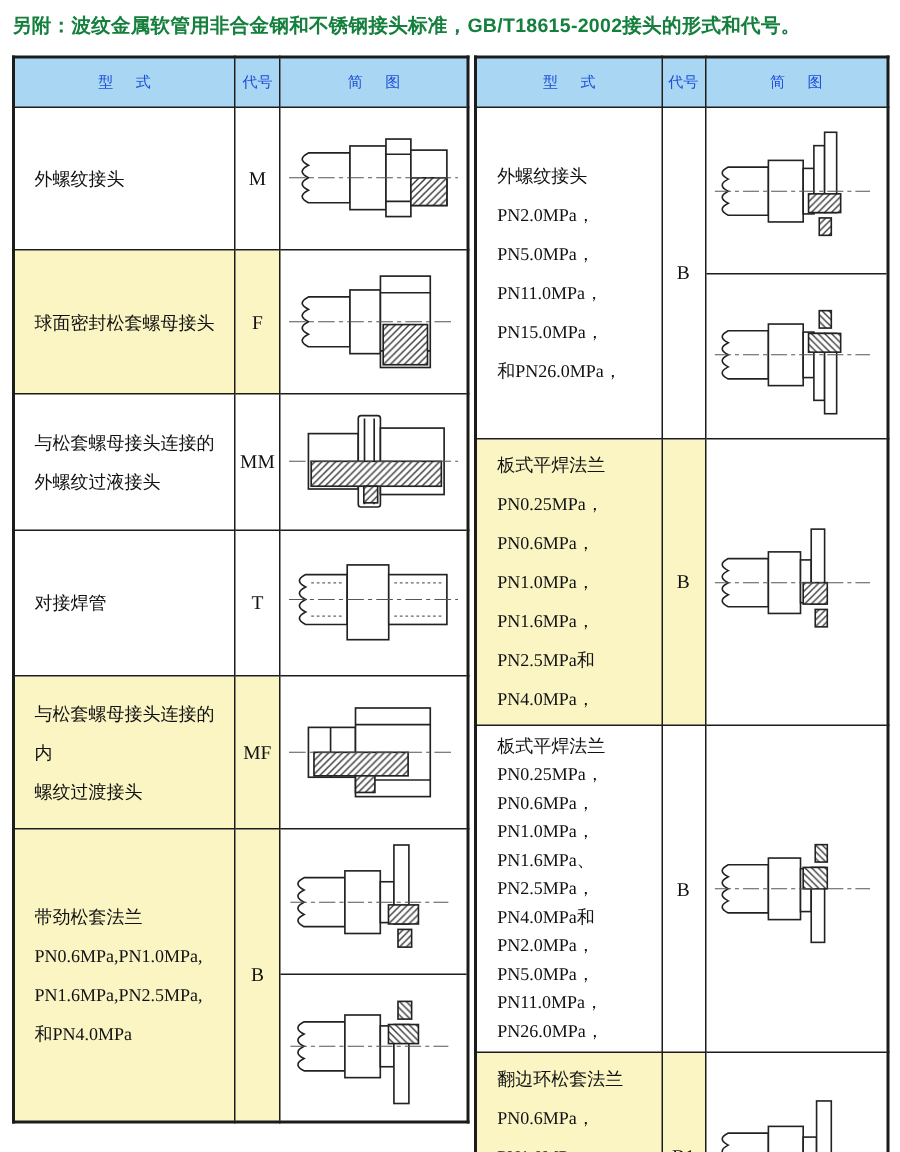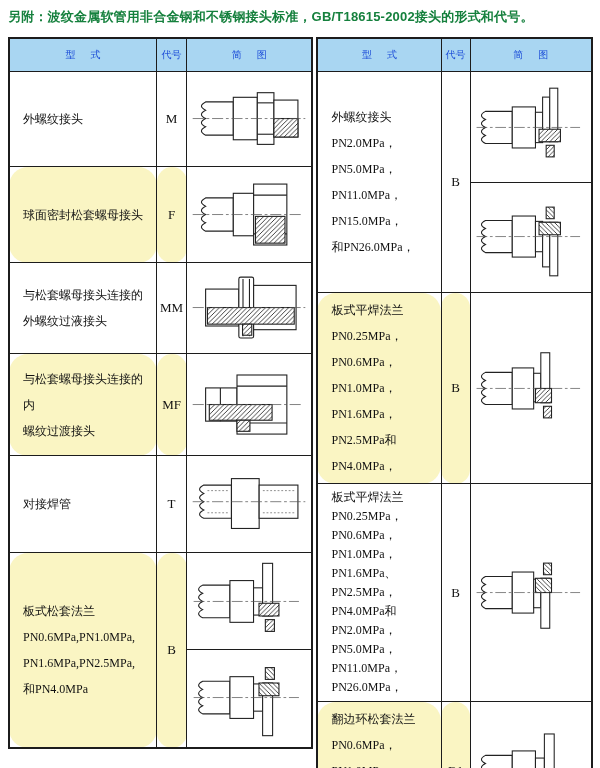--- a/index.html
+++ b/index.html
@@ -31,21 +31,21 @@
     font-size:12px;color:#111;
     padding:4px 4px 4px 13px;
     line-height:26px;white-space:pre-line;
     vertical-align:middle;text-align:left;
   }
   td.type.tight{line-height:19px;}
   td.code{
     font-family:"Liberation Serif","DejaVu Serif",serif;
     font-size:13px;color:#111;text-align:center;vertical-align:middle;
   }
-  td.hl,div.hl{background:var(--highlight-bg);border-radius:19px;}
+  td.hl,div.hl{background:var(--highlight-bg);}
   td.diag-cell{vertical-align:middle;text-align:center;padding:0;}
   svg.diag{display:block;margin:0 auto;}
   .split{display:flex;flex-direction:column;}
   .split .sub{flex:1;display:flex;align-items:center;justify-content:center;}
   .split .sub + .sub{border-top:1px solid var(--border);}
   .defs-holder{position:absolute;width:0;height:0;overflow:hidden;}
 </style>
 </head>
 <body>
 
@@ -191,41 +191,41 @@
       <tr style="height:86px">
         <td class="type">与松套螺母接头连接的
 外螺纹过液接头</td>
         <td class="code">MM</td>
         <td class="diag-cell">
           <svg class="diag" width="120" height="90" viewBox="0 0 130 95">
                 <use href="#dMM"></use>
               </svg>
         </td>
       </tr>
+      <tr style="height:97px">
+        <td class="type">对接焊管</td>
+        <td class="code">T</td>
+        <td class="diag-cell">
+          <svg class="diag" width="120" height="88" viewBox="0 0 130 95">
+                <use href="#dT"></use>
+              </svg>
+        </td>
+      </tr>
       <tr style="height:102px">
         <td class="type hl">与松套螺母接头连接的内
 螺纹过渡接头</td>
         <td class="code hl">MF</td>
         <td class="diag-cell">
           <svg class="diag" width="120" height="92" viewBox="0 0 130 95">
                 <use href="#dMF"></use>
               </svg>
         </td>
       </tr>
-      <tr style="height:97px">
-        <td class="type">对接焊管</td>
-        <td class="code">T</td>
-        <td class="diag-cell">
-          <svg class="diag" width="120" height="88" viewBox="0 0 130 95">
-                <use href="#dT"></use>
-              </svg>
-        </td>
-      </tr>
       <tr style="height:195px">
-        <td class="type hl">板式松套法兰
+        <td class="type hl">带劲松套法兰
 PN0.6MPa,PN1.0MPa,
 PN1.6MPa,PN2.5MPa,
 和PN4.0MPa</td>
         <td class="code hl">B</td>
         <td class="diag-cell">
           <div class="split" style="height:193px">
             <div class="sub">
               <svg class="diag" width="118" height="88" viewBox="0 0 130 95">
                     <use href="#dBplate"></use>
                   </svg>

